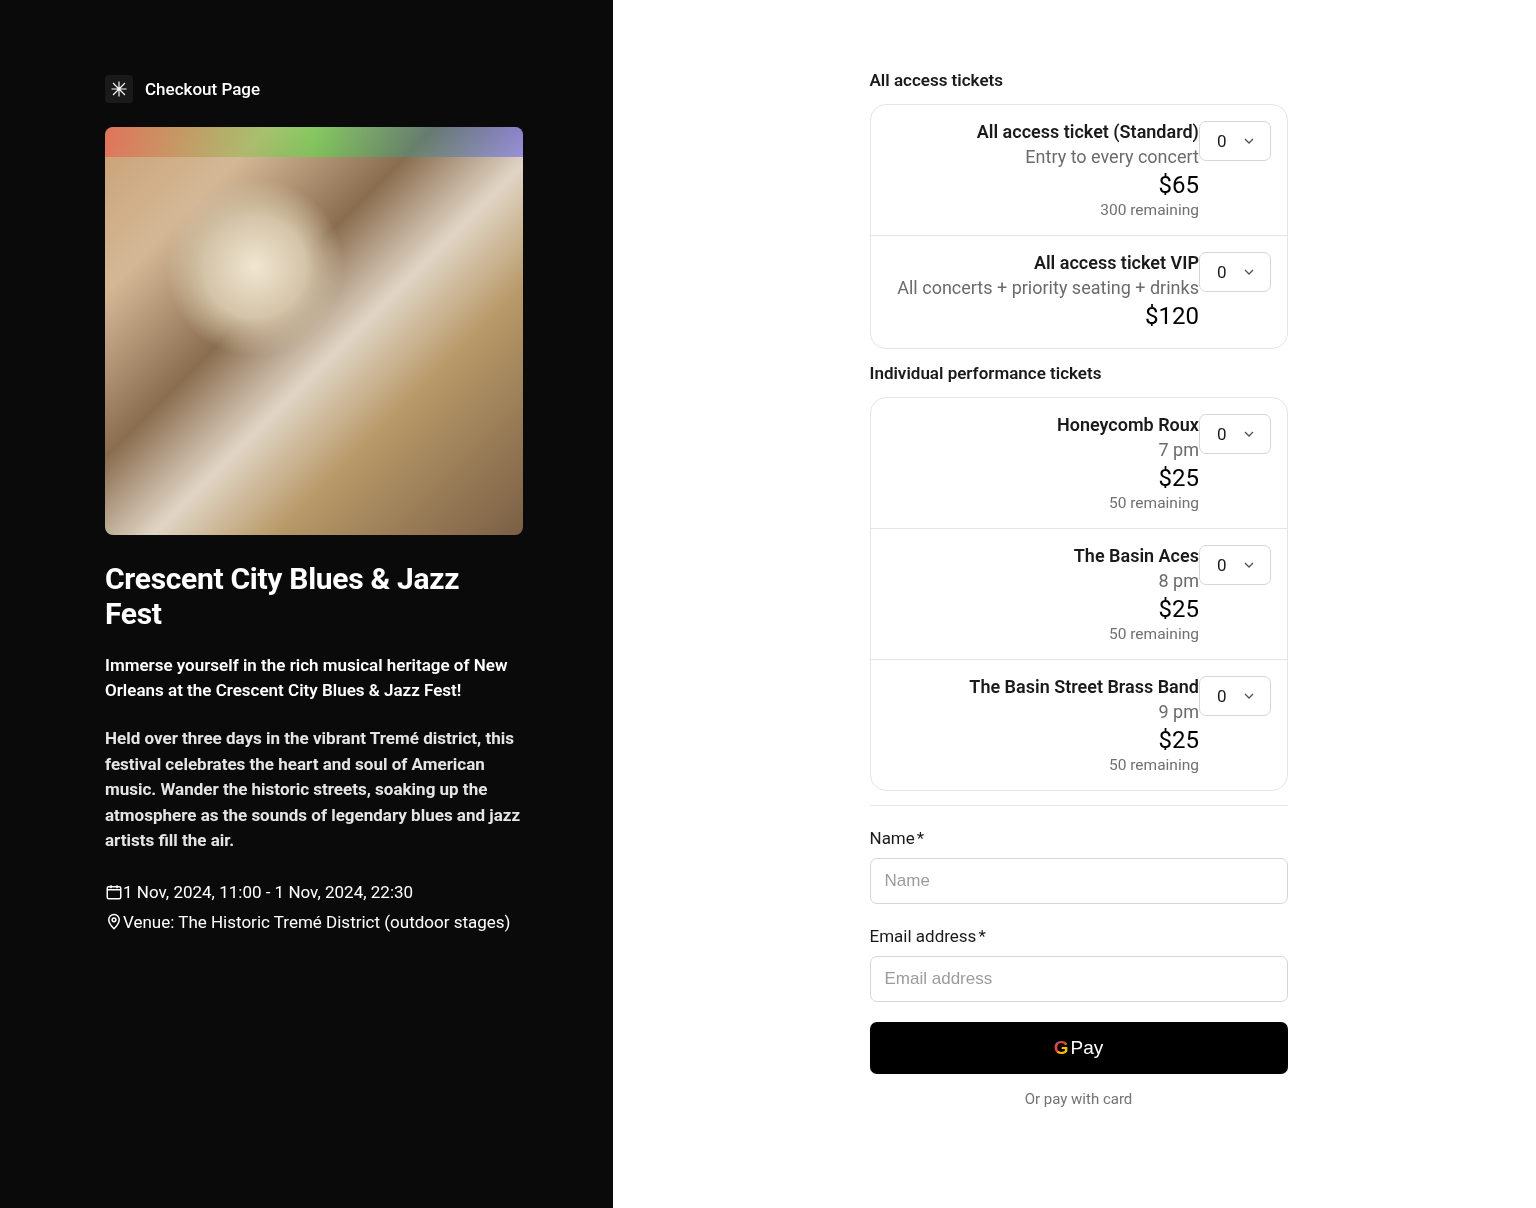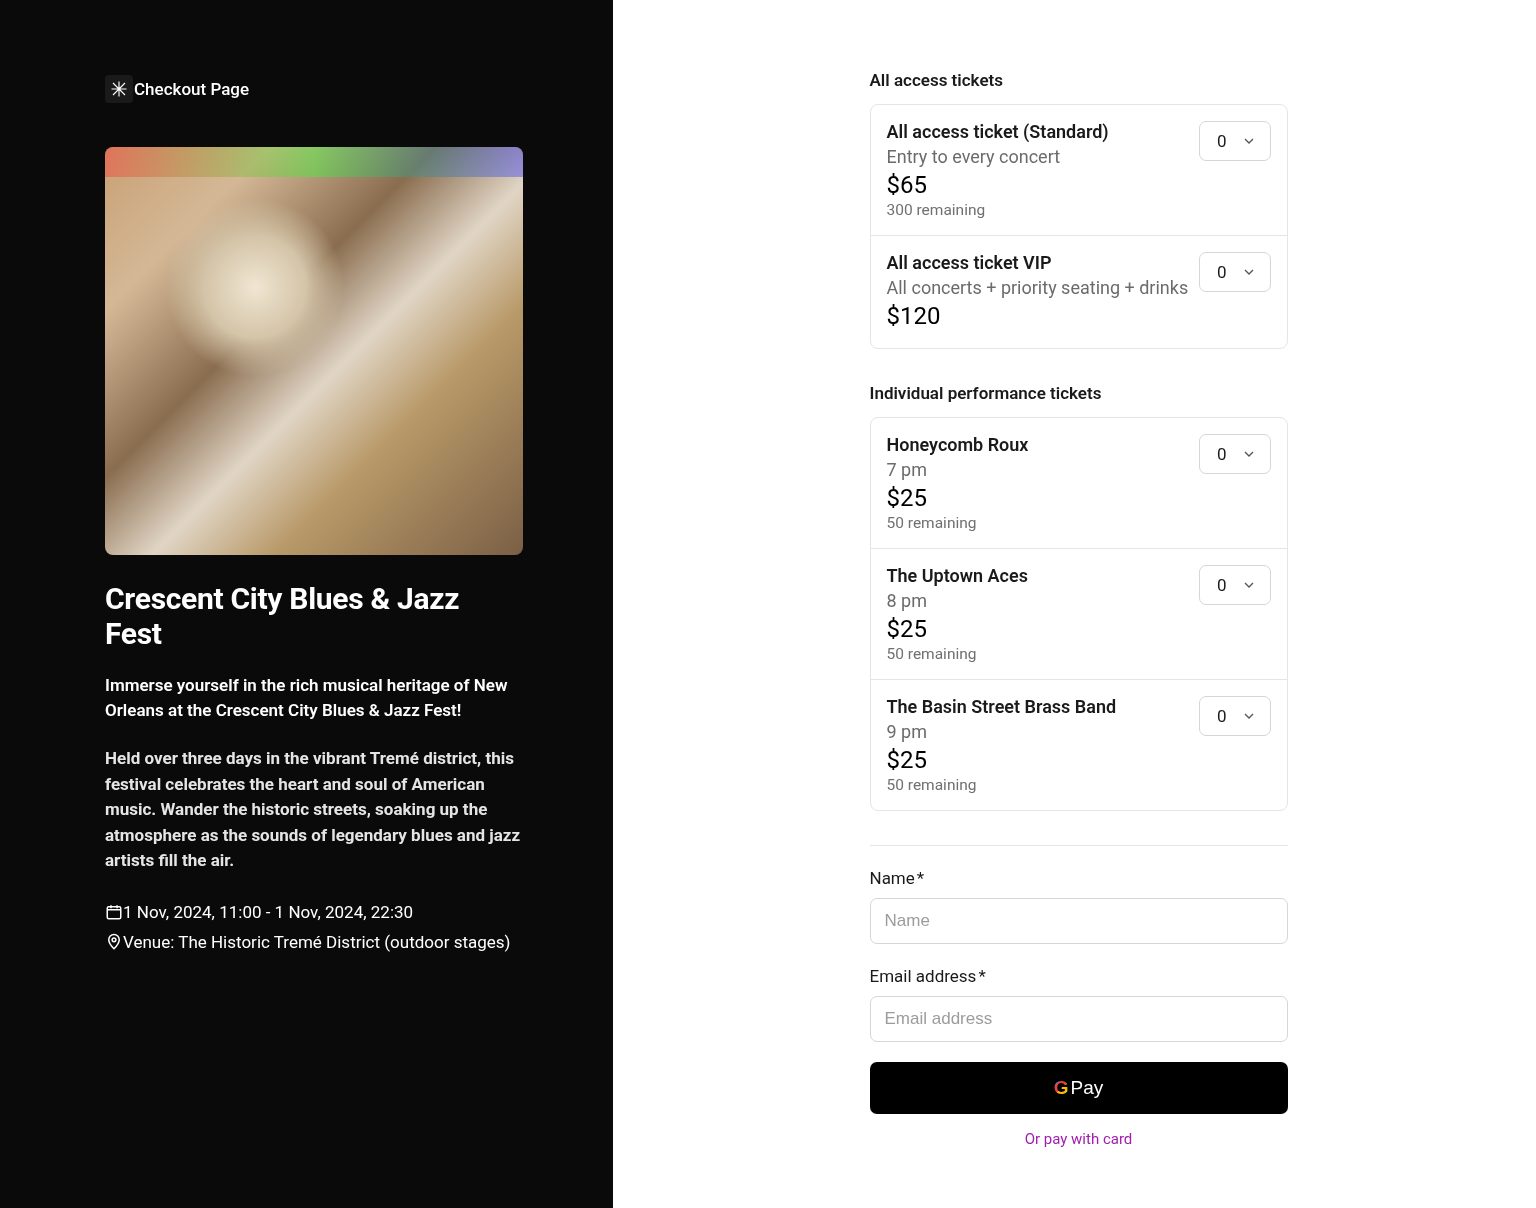--- a/index.html
+++ b/index.html
@@ -15,22 +15,22 @@
   }
   .left {
     width: 613px;
     background: #0a0a0a;
     color: #fff;
     padding: 75px 90px 40px 105px;
   }
   .brand {
     display: flex;
     align-items: center;
-    gap: 1px;
-    margin-bottom: 44px;
+    gap: 12px;
+    margin-bottom: 24px;
   }
   .brand-icon {
     width: 28px;
     height: 28px;
     background: #1a1a1a;
     border-radius: 4px;
     display: flex;
     align-items: center;
     justify-content: center;
   }
@@ -96,23 +96,24 @@
   }
   .right-inner { width: 418px; }
 
   .section-title {
     font-size: 17px;
     font-weight: 600;
     margin-bottom: 14px;
   }
   .ticket-group {
     border: 1px solid #e5e5e5;
-    border-radius: 8px;
-    margin-bottom: 34px;
+    border-radius: 16px;
+    margin-bottom: 14px;
     overflow: hidden;
+    text-align: right;
   }
   .ticket-row {
     display: flex;
     justify-content: space-between;
     align-items: flex-start;
     padding: 16px 16px 16px 16px;
     border-bottom: 1px solid #e5e5e5;
   }
   .ticket-row:last-child { border-bottom: none; }
   .ticket-info { flex: 1; }
@@ -174,21 +175,21 @@
   .g-letter {
     font-weight: 600;
     background: linear-gradient(135deg, #4285f4 0% 25%, #ea4335 25% 50%, #fbbc05 50% 75%, #34a853 75% 100%);
     -webkit-background-clip: text;
     background-clip: text;
     color: transparent;
   }
   .or-pay {
     text-align: center;
     font-size: 15px;
-    color: #a21caf;
+    color: #737373;
   }
   .hr-top { border: none; border-top: 1px solid #e5e5e5; margin: 0 0 22px 0; }
 </style>
 </head>
 <body>
 
 <div class="page">
   <div class="left">
     <div class="brand">
       <div class="brand-icon">
@@ -266,21 +267,21 @@
           </div>
           <div class="qty-select">
             <span>0</span>
             <svg viewBox="0 0 24 24" fill="none" stroke="#555" stroke-width="2">
                 <path d="M6 9 L12 15 L18 9"></path>
               </svg>
           </div>
         </div>
         <div class="ticket-row">
           <div class="ticket-info">
-            <div class="ticket-name">The Uptown Aces</div>
+            <div class="ticket-name">The Basin Aces</div>
             <div class="ticket-sub">8 pm</div>
             <div class="ticket-price">$25</div>
             <div class="ticket-remaining">50 remaining</div>
           </div>
           <div class="qty-select">
             <span>0</span>
             <svg viewBox="0 0 24 24" fill="none" stroke="#555" stroke-width="2">
                 <path d="M6 9 L12 15 L18 9"></path>
               </svg>
           </div>

